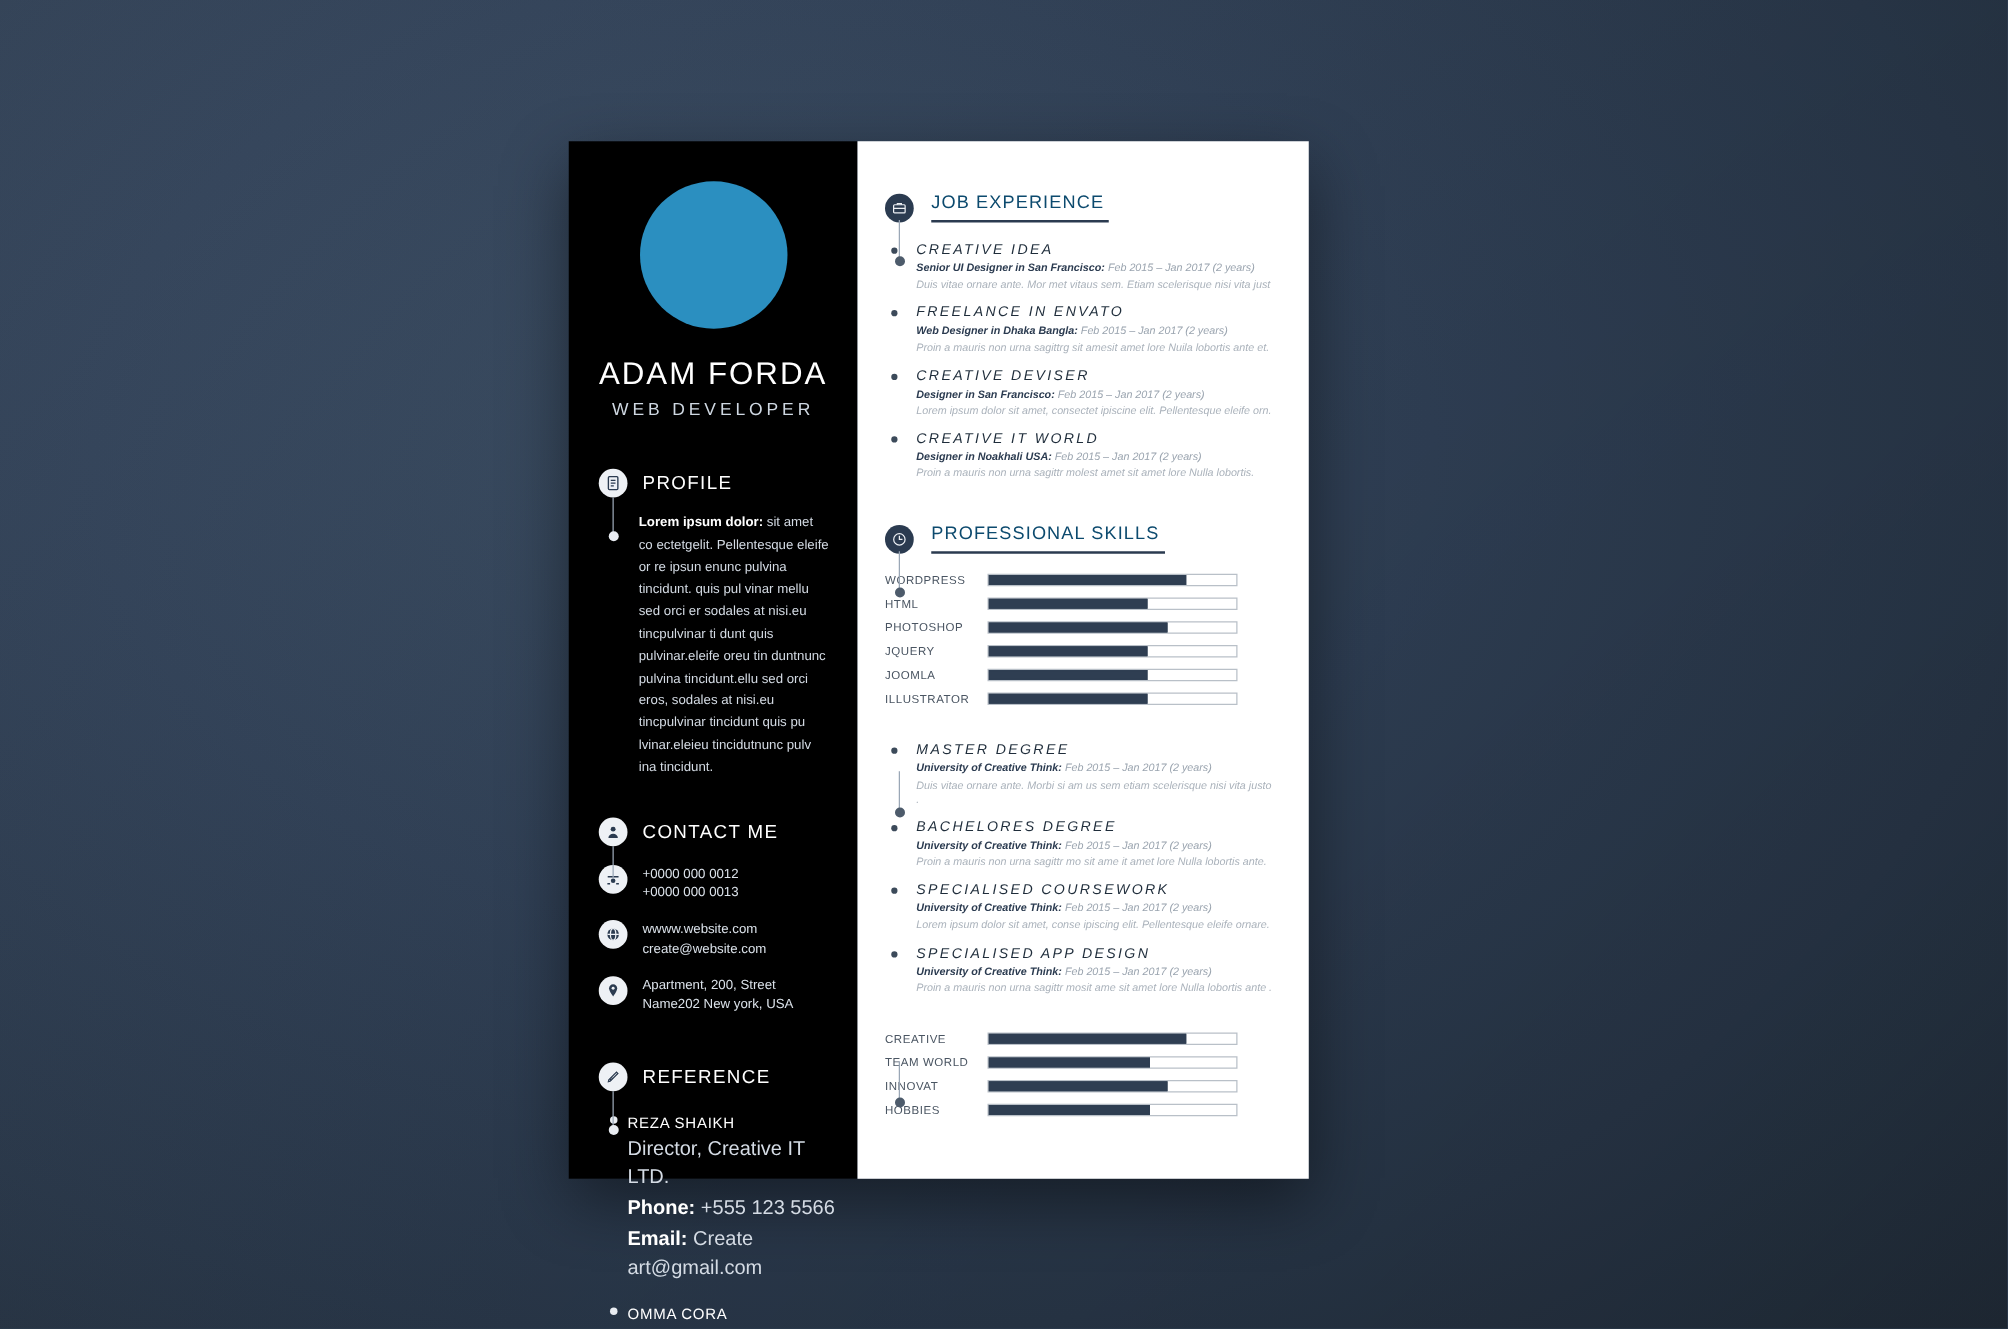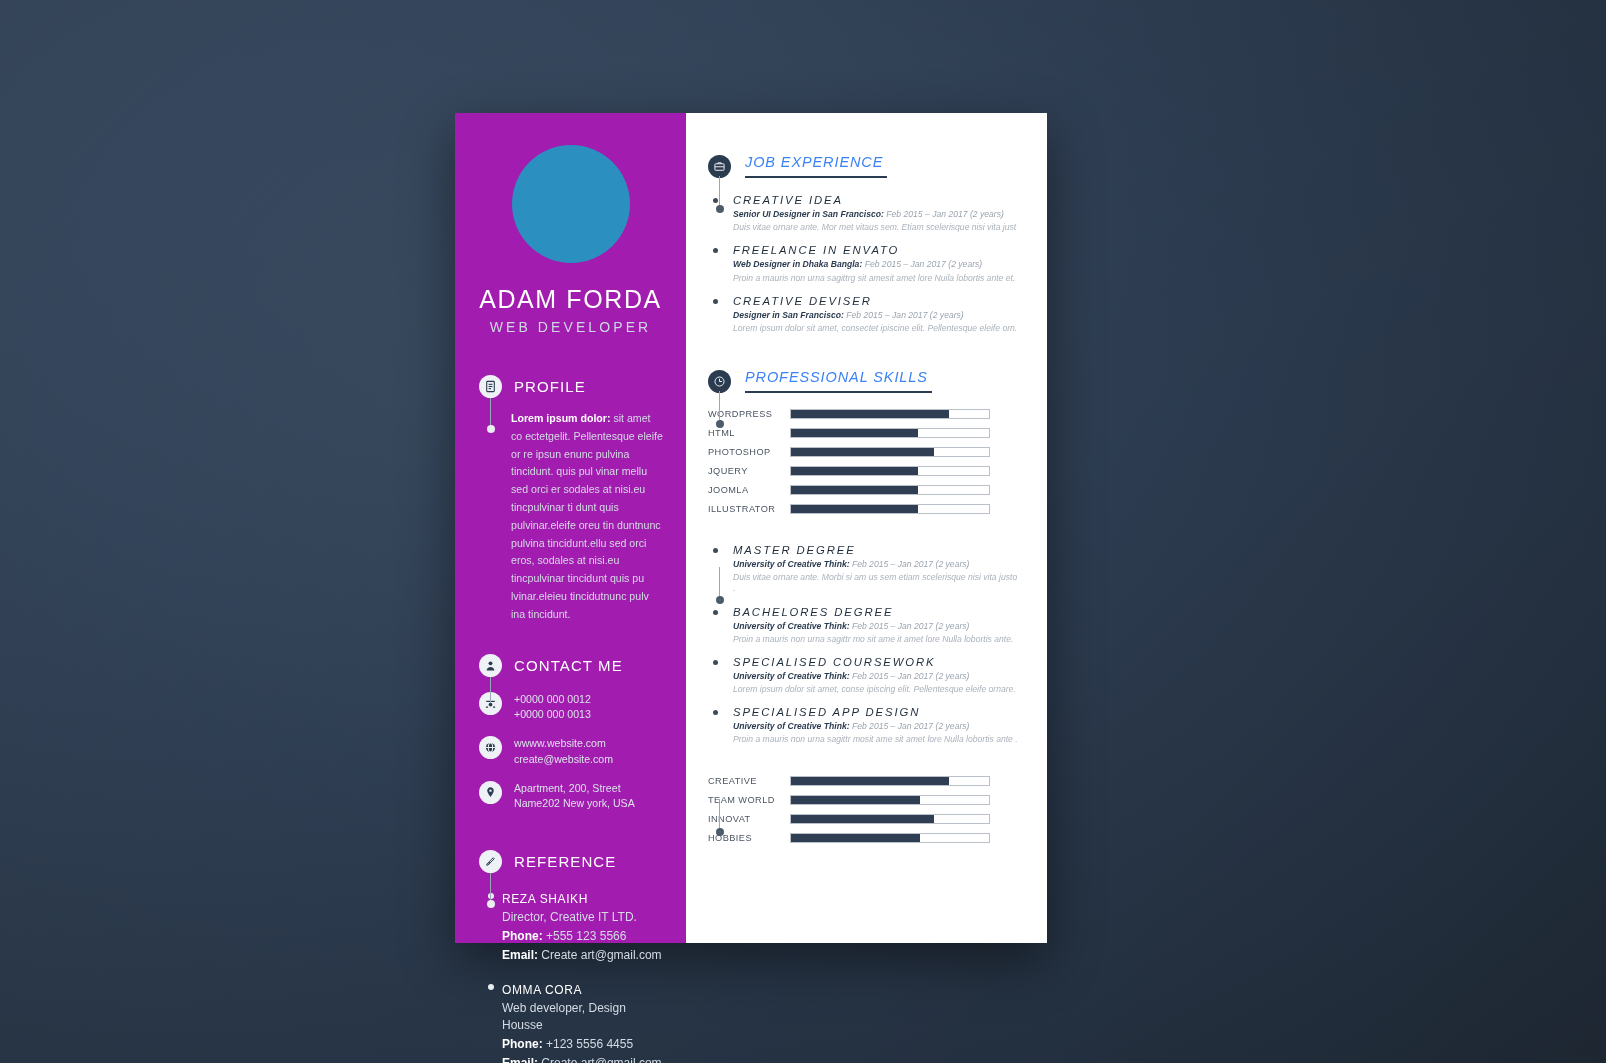--- a/index.html
+++ b/index.html
@@ -25,21 +25,21 @@
     position: absolute;
     left: 455px; top: 113px;
     width: 592px; height: 830px;
     display: flex;
     box-shadow: 0 18px 50px rgba(0,0,0,.45);
   }
 
   
   .left {
     width: 231px;
-    background: #a21caf;
+    background: #000000;
     color: #e8ecf1;
     padding: 0;
     position: relative;
   }
   .avatar {
     width: 118px; height: 118px;
     border-radius: 50%;
     background: #2b8fc0;
     margin: 32px auto 0;
   }
@@ -90,42 +90,42 @@
   .contact-list { margin-top: 14px; margin-left: 0; }
   .crow { display: flex; gap: 12px; align-items: flex-start; margin-top: 13px; }
   .crow .mark { margin-top: 1px; }
   .crow .ctext { font-size: 10.6px; line-height: 1.45; color: #dbe2ea; padding-top: 1px; }
 
   .ref-list { margin-top: 16px; }
   .ref-item { display: flex; margin-top: 16px; }
   .ref-bullet { width: 23px; flex: 0 0 auto; display:flex; justify-content:center; padding-top:4px; }
   .ref-bullet i { width: 6px; height: 6px; border-radius: 50%; background: #e9edf2; display: block; }
   .ref-name { font-size: 12px; letter-spacing: .6px; color: #ffffff; }
-  .ref-line { font-size: 12px; line-height: 1.42; color: #d4dbe4; margin-top: 2px; }
+  .ref-line { font-size: 16px; line-height: 1.42; color: #d4dbe4; margin-top: 2px; }
   .ref-line b { color: #ffffff; font-weight: bold; }
 
   
   .right {
     width: 361px;
     background: #ffffff;
     padding: 40px 28px 0 22px;
     position: relative;
   }
   .rsection { position: relative; margin-bottom: 26px; }
   .rhead { display: flex; align-items: center; gap: 14px; }
   .rmark {
     width: 23px; height: 23px; border-radius: 50%;
     background: #2b3b50; display: flex; align-items: center; justify-content: center;
     flex: 0 0 auto;
   }
   .rmark svg { width: 13px; height: 13px; display: block; }
   .rtitle {
-    font-size: 14.5px; letter-spacing: .9px; color: #3b82f6; font-weight: 400;
+    font-size: 14.5px; letter-spacing: .9px; color: #0c4a6e; font-weight: 400;
     padding-bottom: 6px; border-bottom: 2px solid #2b3b50;
-    display: inline-block; padding-right: 4px; font-style: italic;
+    display: inline-block; padding-right: 4px;
   }
   .rtitle-wrap { padding-bottom: 2px; }
   .rconnector { position: absolute; left: 11px; top: 23px; width: 1px; background: #9aa7b6; }
   .rdot {
     position: absolute; left: 7.5px;
     width: 8px; height: 8px; border-radius: 50%; background: #4d5b6b;
   }
 
   .entries { margin-top: 14px; }
   .entry { display: flex; gap: 11px; margin-bottom: 11px; }
@@ -323,20 +323,30 @@
         <div class="entry">
           <span class="ebullet">
               <i></i>
             </span>
           <span class="ebody">
             <div class="etitle">CREATIVE DEVISER</div>
             <div class="esub"><span>Designer in San Francisco:</span><span class="edate"> Feb 2015 – Jan 2017 (2 years)</span></div>
             <div class="edesc">Lorem ipsum dolor sit amet, consectet ipiscine elit. Pellentesque eleife orn.</div>
           </span>
         </div>
+        <div class="entry">
+          <span class="ebullet">
+              <i></i>
+            </span>
+          <span class="ebody">
+            <div class="etitle">CREATIVE IT WORLD</div>
+            <div class="esub"><span>Designer in Noakhali USA:</span><span class="edate"> Feb 2015 – Jan 2017 (2 years)</span></div>
+            <div class="edesc">Proin a mauris non urna sagittr molest amet sit amet lore Nulla lobortis.</div>
+          </span>
+        </div>
       </div>
     </div>
 
     <div class="rsection" style="margin-top:34px">
       <div class="rhead">
         <span class="rmark">
           <svg viewBox="0 0 24 24" fill="none" stroke="#eef1f5" stroke-width="1.8">
             <circle cx="12" cy="12" r="8.4"></circle>
             <path d="M12 6.8V12h4.6"></path>
           </svg>

